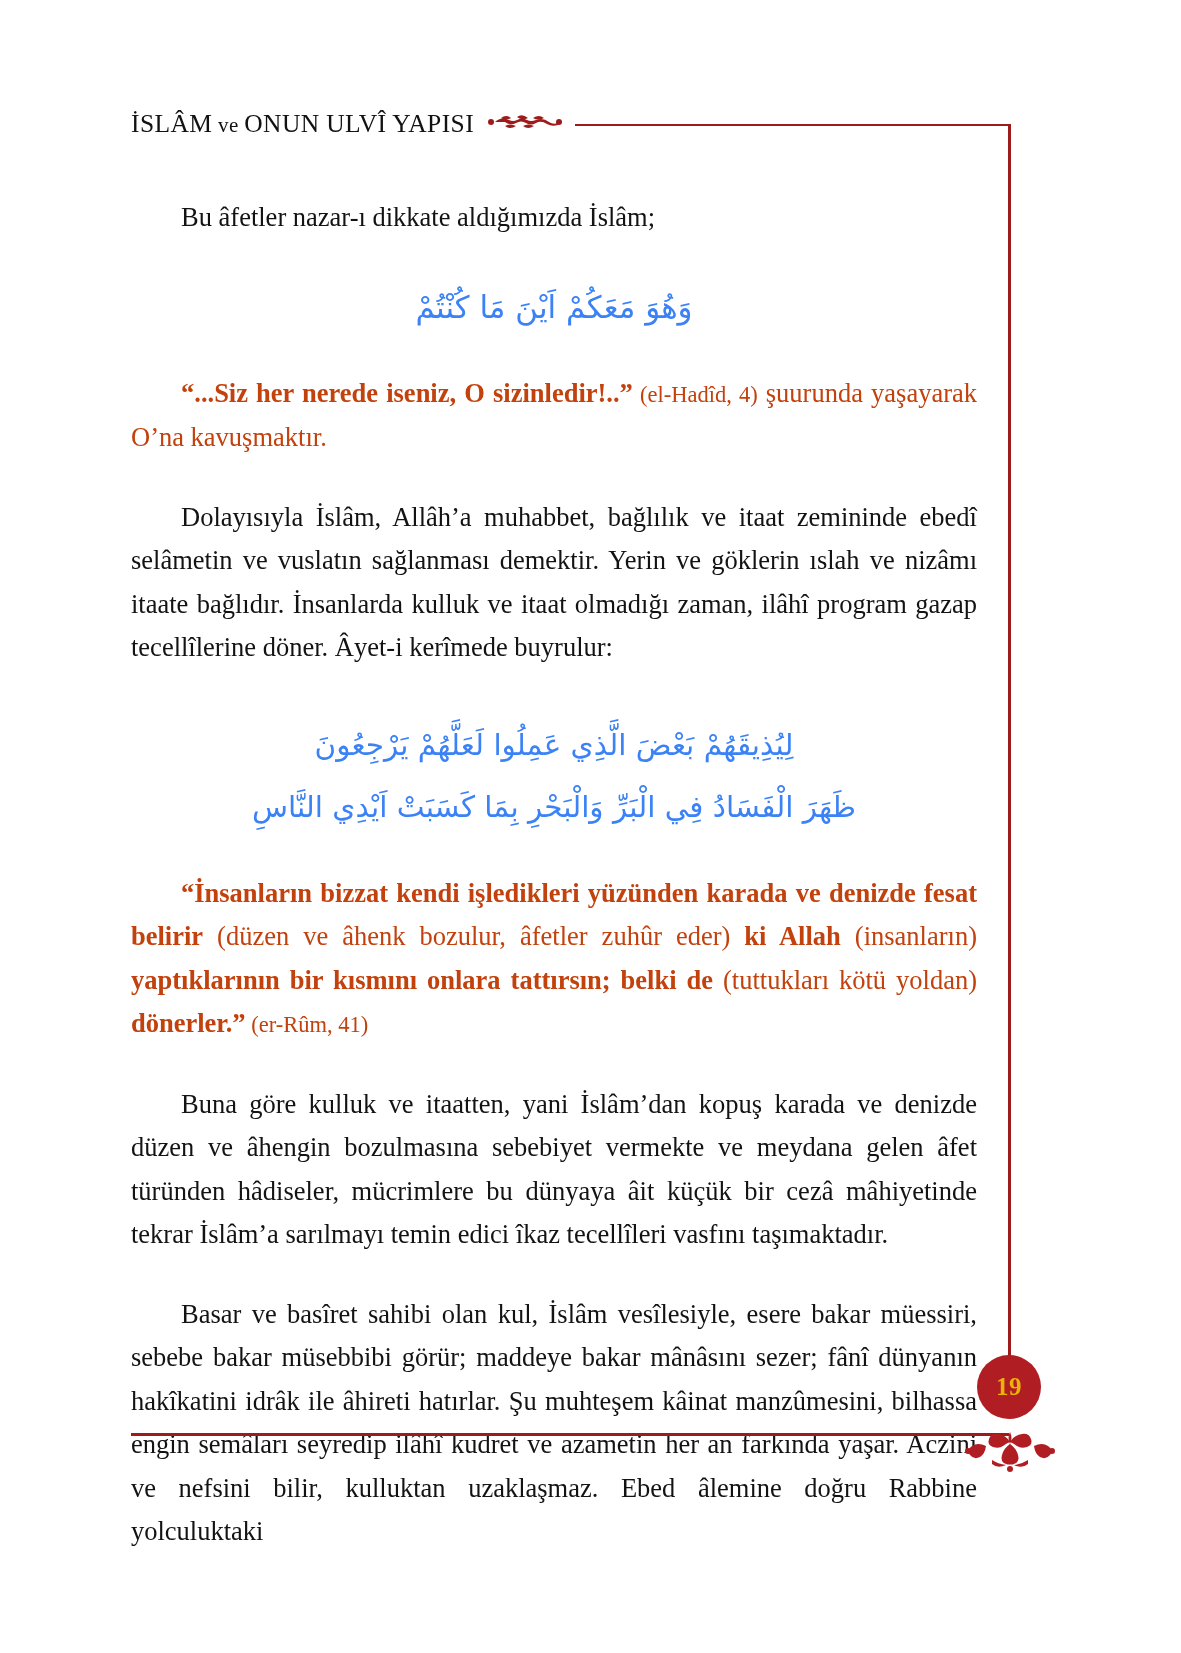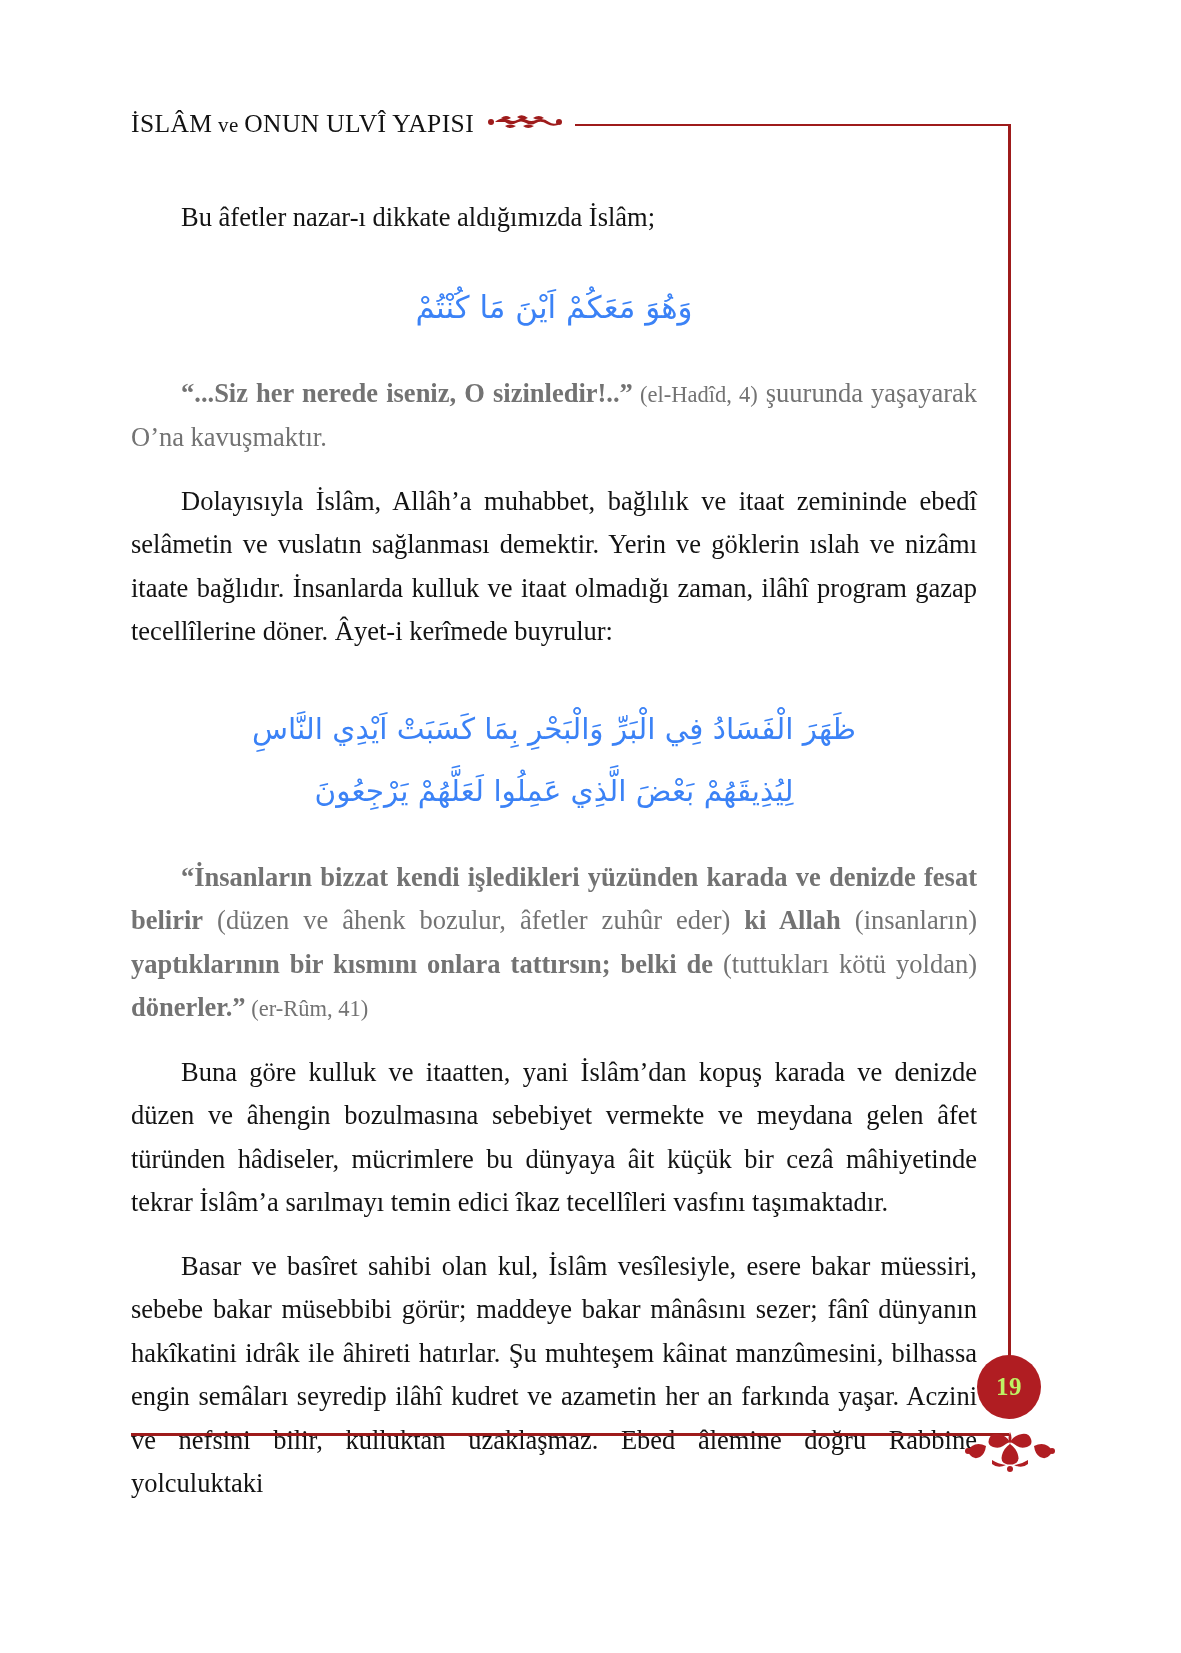--- a/index.html
+++ b/index.html
@@ -74,21 +74,21 @@
 
   
   .pagebadge {
     position: absolute;
     left: 977px;
     top: 1355px;
     width: 64px;
     height: 64px;
     border-radius: 50%;
     background: #b01d22;
-    color: #bef264;
+    color: #eab308;
     display: flex;
     align-items: center;
     justify-content: center;
     font-size: 25px;
     font-weight: bold;
     font-family: "Liberation Serif", "DejaVu Serif", serif;
     letter-spacing: 0.5px;
   }
 
   
@@ -112,21 +112,21 @@
     margin: 0 0 0 0;
     font-size: 26.5px;
     line-height: 43.5px;
     text-align: justify;
     text-justify: inter-word;
     text-indent: 50px;
     color: #131313;
     hyphens: manual;
   }
   p.spaced {
-    margin-top: 20px;
+    margin-top: 36px;
   }
 
   .arabic {
     margin: 0;
     text-align: center;
     direction: rtl;
     font-family: "DejaVu Sans", "Liberation Sans", sans-serif;
     color: #3b82f6;
     font-size: 30px;
     line-height: 58px;
@@ -155,21 +155,21 @@
   }
 
   
   p.translation {
     margin: 0;
     font-size: 26.5px;
     line-height: 43.5px;
     text-align: justify;
     text-indent: 50px;
     text-align-last: left;
-    color: #737373;
+    color: #c2410c;
   }
 </style>
 </head>
 <body>
 
 <div class="page">
 
   <div class="runhead">
     <div class="runhead-title">
       <span>İSLÂM</span><span class="sm">&nbsp;ve&nbsp;</span><span>ONUN ULVÎ YAPISI</span>
@@ -197,22 +197,22 @@
 
     <p class="para">Bu âfetler nazar-ı dikkate aldığımızda İslâm;</p>
 
     <div class="arabic block1">وَهُوَ مَعَكُمْ اَيْنَ مَا كُنْتُمْ</div>
 
     <p class="translation"><span class="quote">“...Siz her nerede iseniz, O sizinledir!..”</span><span class="ref">&nbsp;</span><span class="ref">(el-Hadîd, 4)</span><span> şuurunda yaşayarak O’na kavuşmaktır.</span></p>
 
     <p class="para spaced">Dolayısıyla İslâm, Allâh’a muhabbet, bağlılık ve itaat zemininde ebedî selâmetin ve vuslatın sağlanması demektir. Yerin ve göklerin ıslah ve nizâmı itaate bağlıdır. İnsanlarda kulluk ve itaat olmadığı zaman, ilâhî program gazap tecellîlerine döner. Âyet-i kerîmede buyrulur:</p>
 
     <div class="arabic block2">
+      <div>لِيُذِيقَهُمْ بَعْضَ الَّذِي عَمِلُوا لَعَلَّهُمْ يَرْجِعُونَ</div>
       <div>ظَهَرَ الْفَسَادُ فِي الْبَرِّ وَالْبَحْرِ بِمَا كَسَبَتْ اَيْدِي النَّاسِ</div>
-      <div>لِيُذِيقَهُمْ بَعْضَ الَّذِي عَمِلُوا لَعَلَّهُمْ يَرْجِعُونَ</div>
     </div>
 
     <p class="translation"><span class="quote">“İnsanların bizzat kendi işledikleri yüzünden karada ve denizde fesat belirir</span><span class="gloss"> (düzen ve âhenk bozulur, âfetler zuhûr eder) </span><span class="quote">ki Allah</span><span class="gloss"> (insanların) </span><span class="quote">yaptıklarının bir kısmını onlara tattırsın; belki de</span><span class="gloss"> (tuttukları kötü yoldan) </span><span class="quote">dönerler.”</span><span class="ref"> (er-Rûm, 41)</span></p>
 
     <p class="para spaced">Buna göre kulluk ve itaatten, yani İslâm’dan kopuş karada ve denizde düzen ve âhengin bozulmasına sebebiyet vermekte ve meydana gelen âfet türünden hâdiseler, mücrimlere bu dünyaya âit küçük bir cezâ mâhiyetinde tekrar İslâm’a sarılmayı temin edici îkaz tecellîleri vasfını taşımaktadır.</p>
 
     <p class="para spaced">Basar ve basîret sahibi olan kul, İslâm vesîlesiyle, esere bakar müessiri, sebebe bakar müsebbibi görür; maddeye bakar mânâsını sezer; fânî dünyanın hakîkatini idrâk ile âhireti hatırlar. Şu muhteşem kâinat manzûmesini, bilhassa engin semâları seyredip ilâhî kudret ve azametin her an farkında yaşar. Aczini ve nefsini bilir, kulluktan uzaklaşmaz. Ebed âlemine doğru Rabbine yolculuktaki</p>
 
   </div>
 

